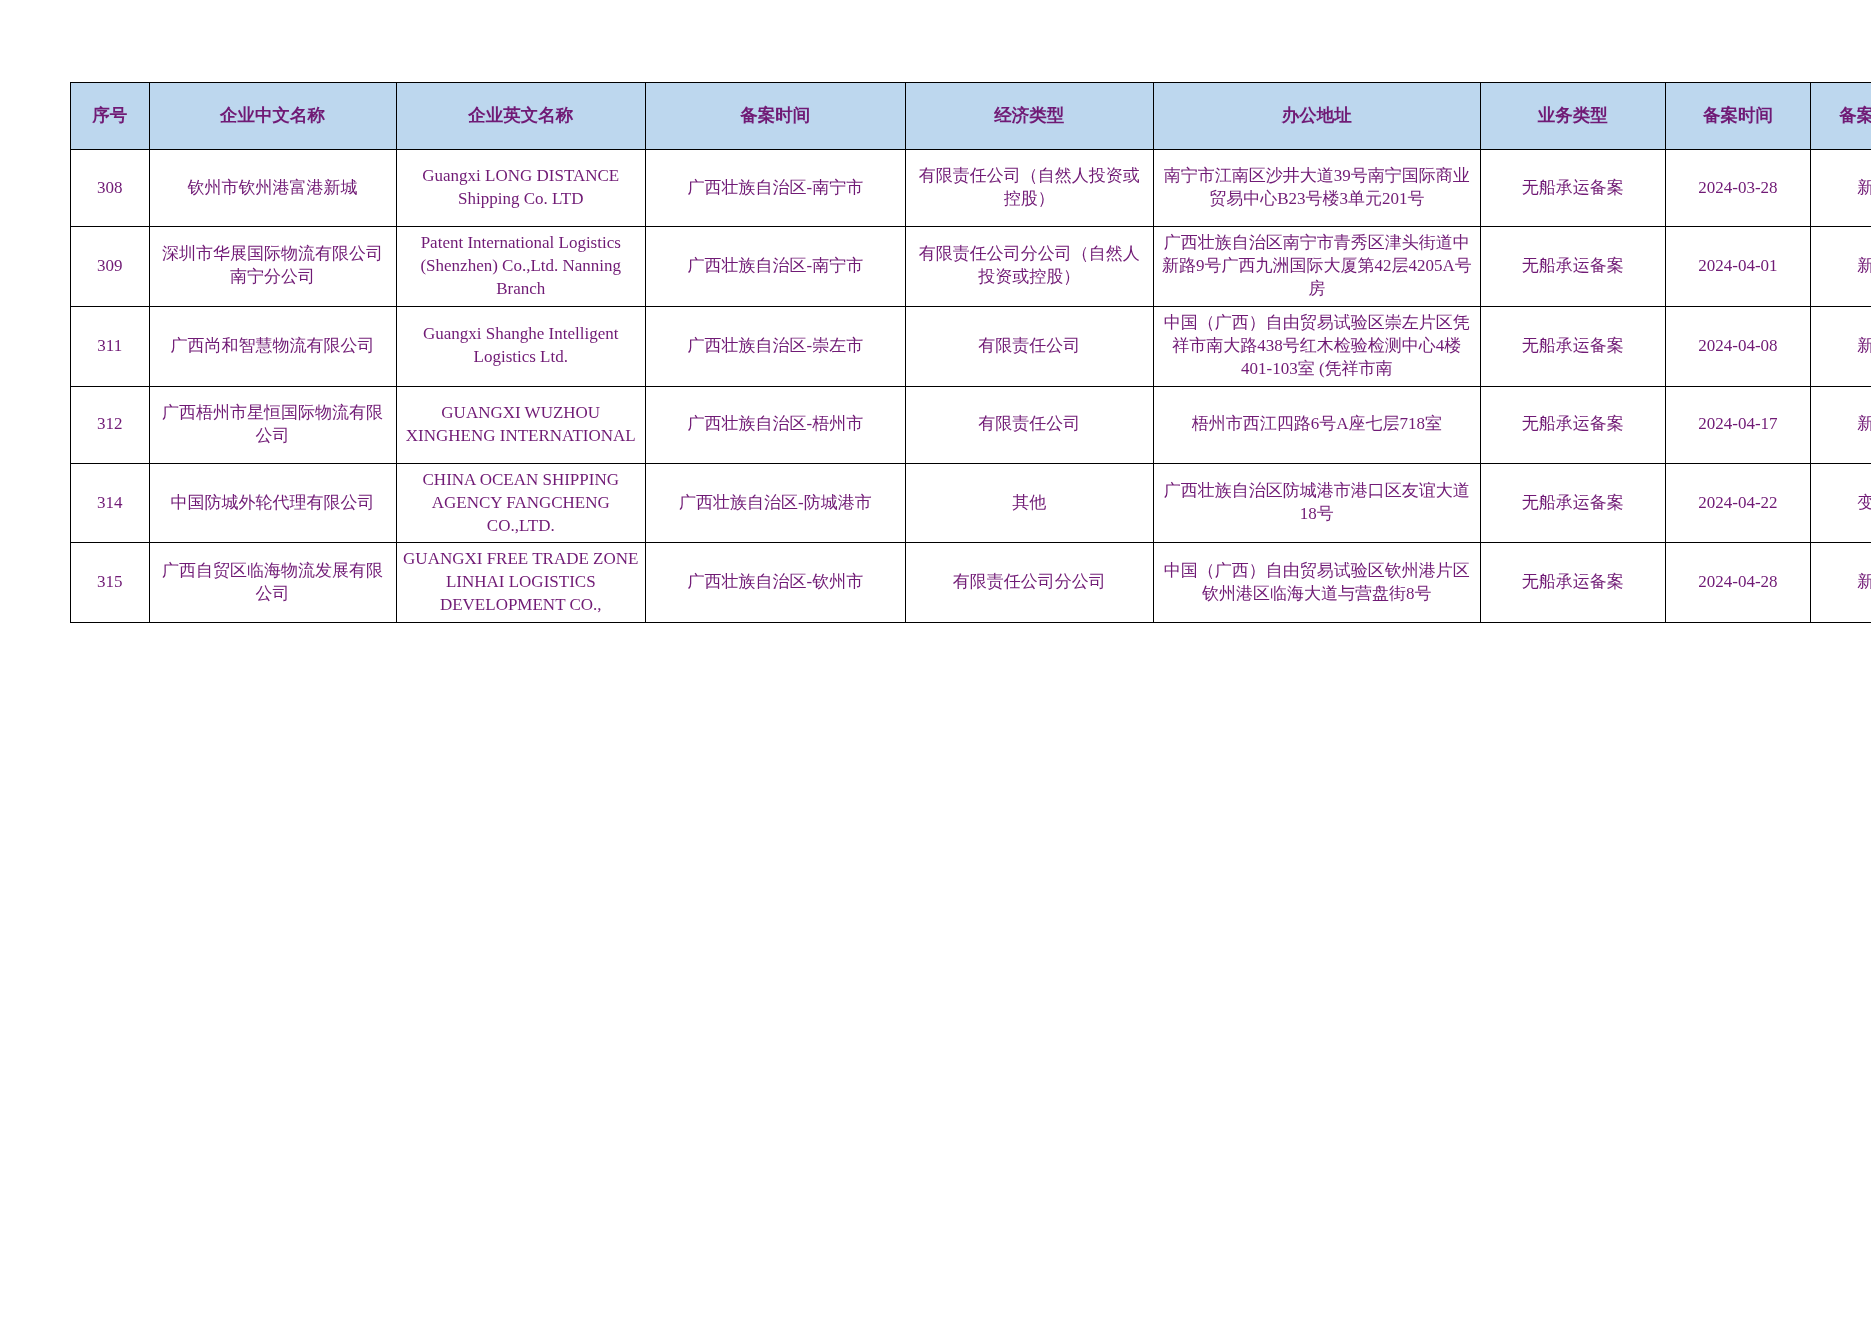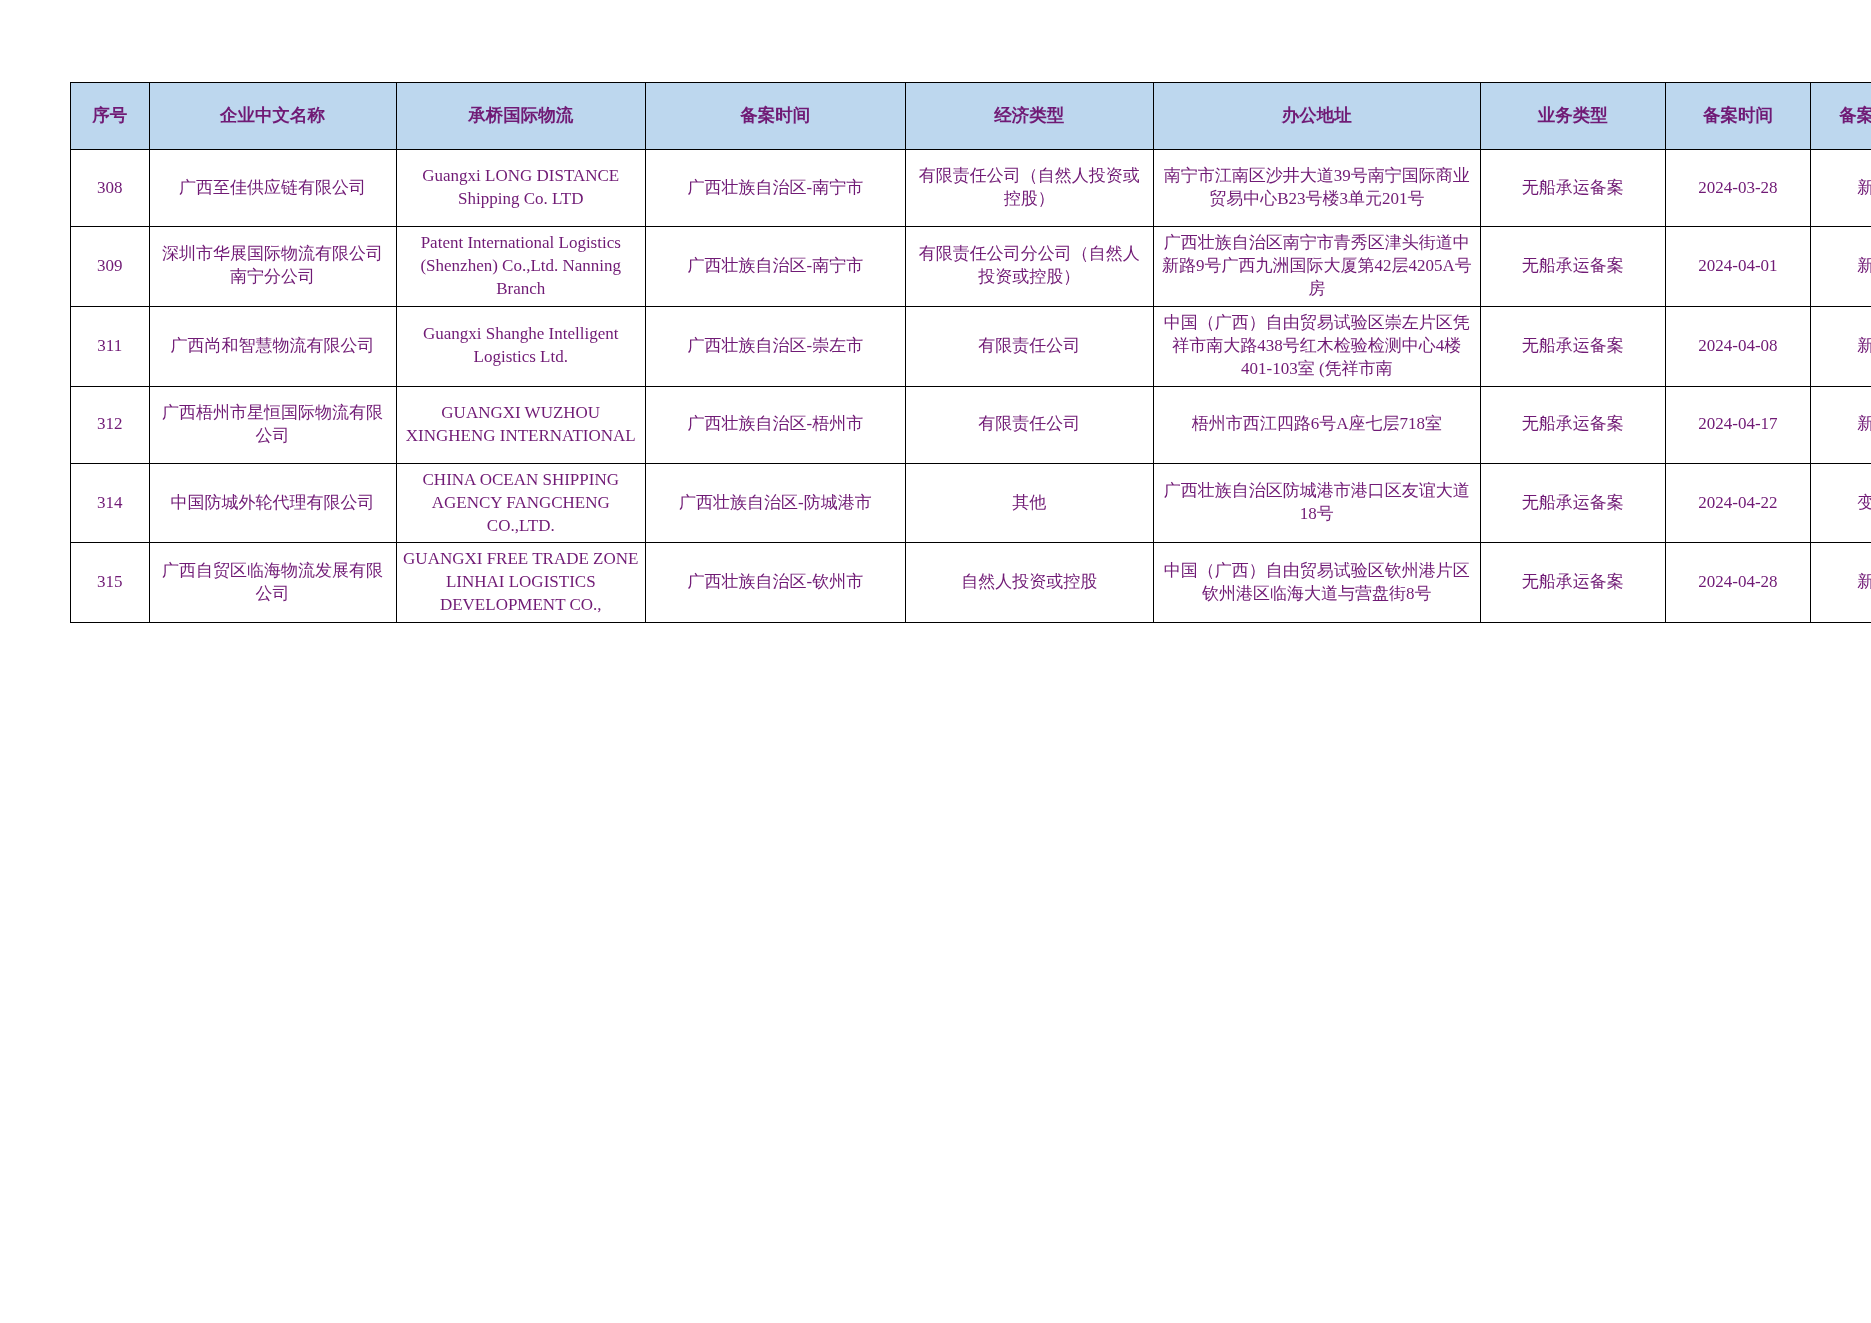--- a/index.html
+++ b/index.html
@@ -85,33 +85,33 @@
         <col class="c-econ">
         <col class="c-office">
         <col class="c-biz">
         <col class="c-date">
         <col class="c-rectype">
       </colgroup>
       <thead>
         <tr>
           <th>序号</th>
           <th>企业中文名称</th>
-          <th>承桥国际物流</th>
+          <th>企业英文名称</th>
           <th>备案时间</th>
           <th>经济类型</th>
           <th>办公地址</th>
           <th>业务类型</th>
           <th>备案时间</th>
           <th>备案类型</th>
         </tr>
       </thead>
       <tbody>
         <tr>
           <td class="seq">308</td>
-          <td class="cnname">广西至佳供应链有限公司</td>
+          <td class="cnname">钦州市钦州港富港新城</td>
           <td class="enname">Guangxi LONG DISTANCE Shipping Co. LTD</td>
           <td class="regaddr">广西壮族自治区-南宁市</td>
           <td class="econ">有限责任公司（自然人投资或控股）</td>
           <td class="office">南宁市江南区沙井大道39号南宁国际商业贸易中心B23号楼3单元201号</td>
           <td class="biz">无船承运备案</td>
           <td class="date">2024-03-28</td>
           <td class="rectype">新增</td>
         </tr>
         <tr>
           <td class="seq">309</td>
@@ -155,21 +155,21 @@
           <td class="office">广西壮族自治区防城港市港口区友谊大道18号</td>
           <td class="biz">无船承运备案</td>
           <td class="date">2024-04-22</td>
           <td class="rectype">变更</td>
         </tr>
         <tr>
           <td class="seq">315</td>
           <td class="cnname">广西自贸区临海物流发展有限公司</td>
           <td class="enname">GUANGXI FREE TRADE ZONE LINHAI LOGISTICS DEVELOPMENT CO.,</td>
           <td class="regaddr">广西壮族自治区-钦州市</td>
-          <td class="econ">自然人投资或控股</td>
+          <td class="econ">有限责任公司分公司</td>
           <td class="office">中国（广西）自由贸易试验区钦州港片区钦州港区临海大道与营盘街8号</td>
           <td class="biz">无船承运备案</td>
           <td class="date">2024-04-28</td>
           <td class="rectype">新增</td>
         </tr>
       </tbody>
     </table>
   </div>
 </div>
 

